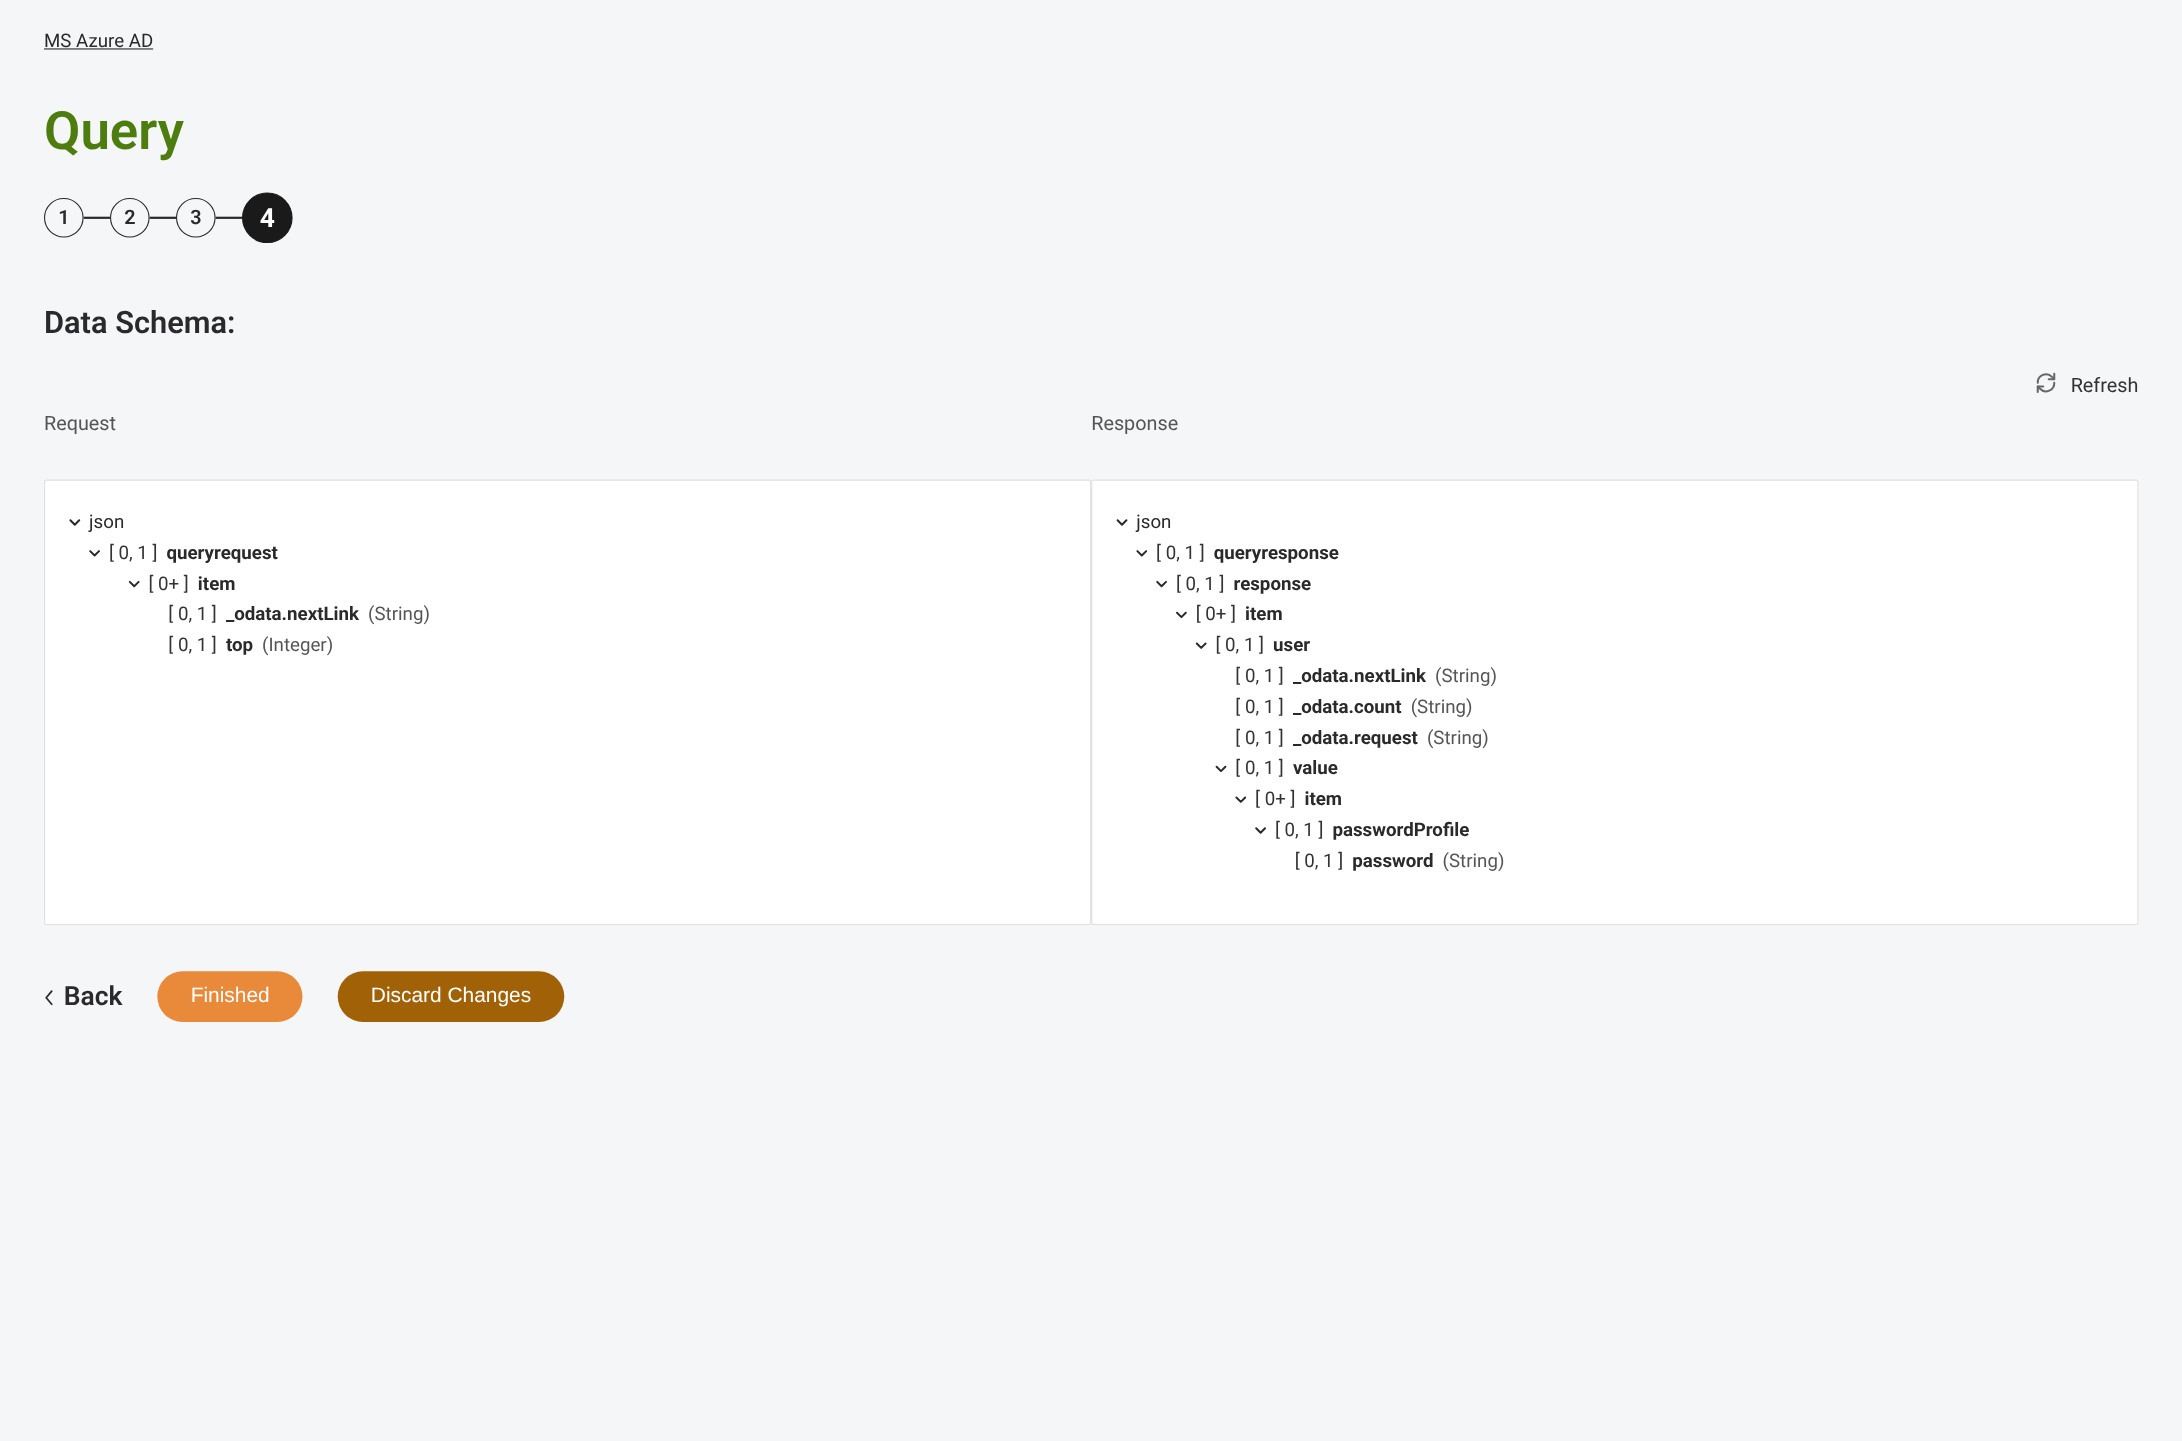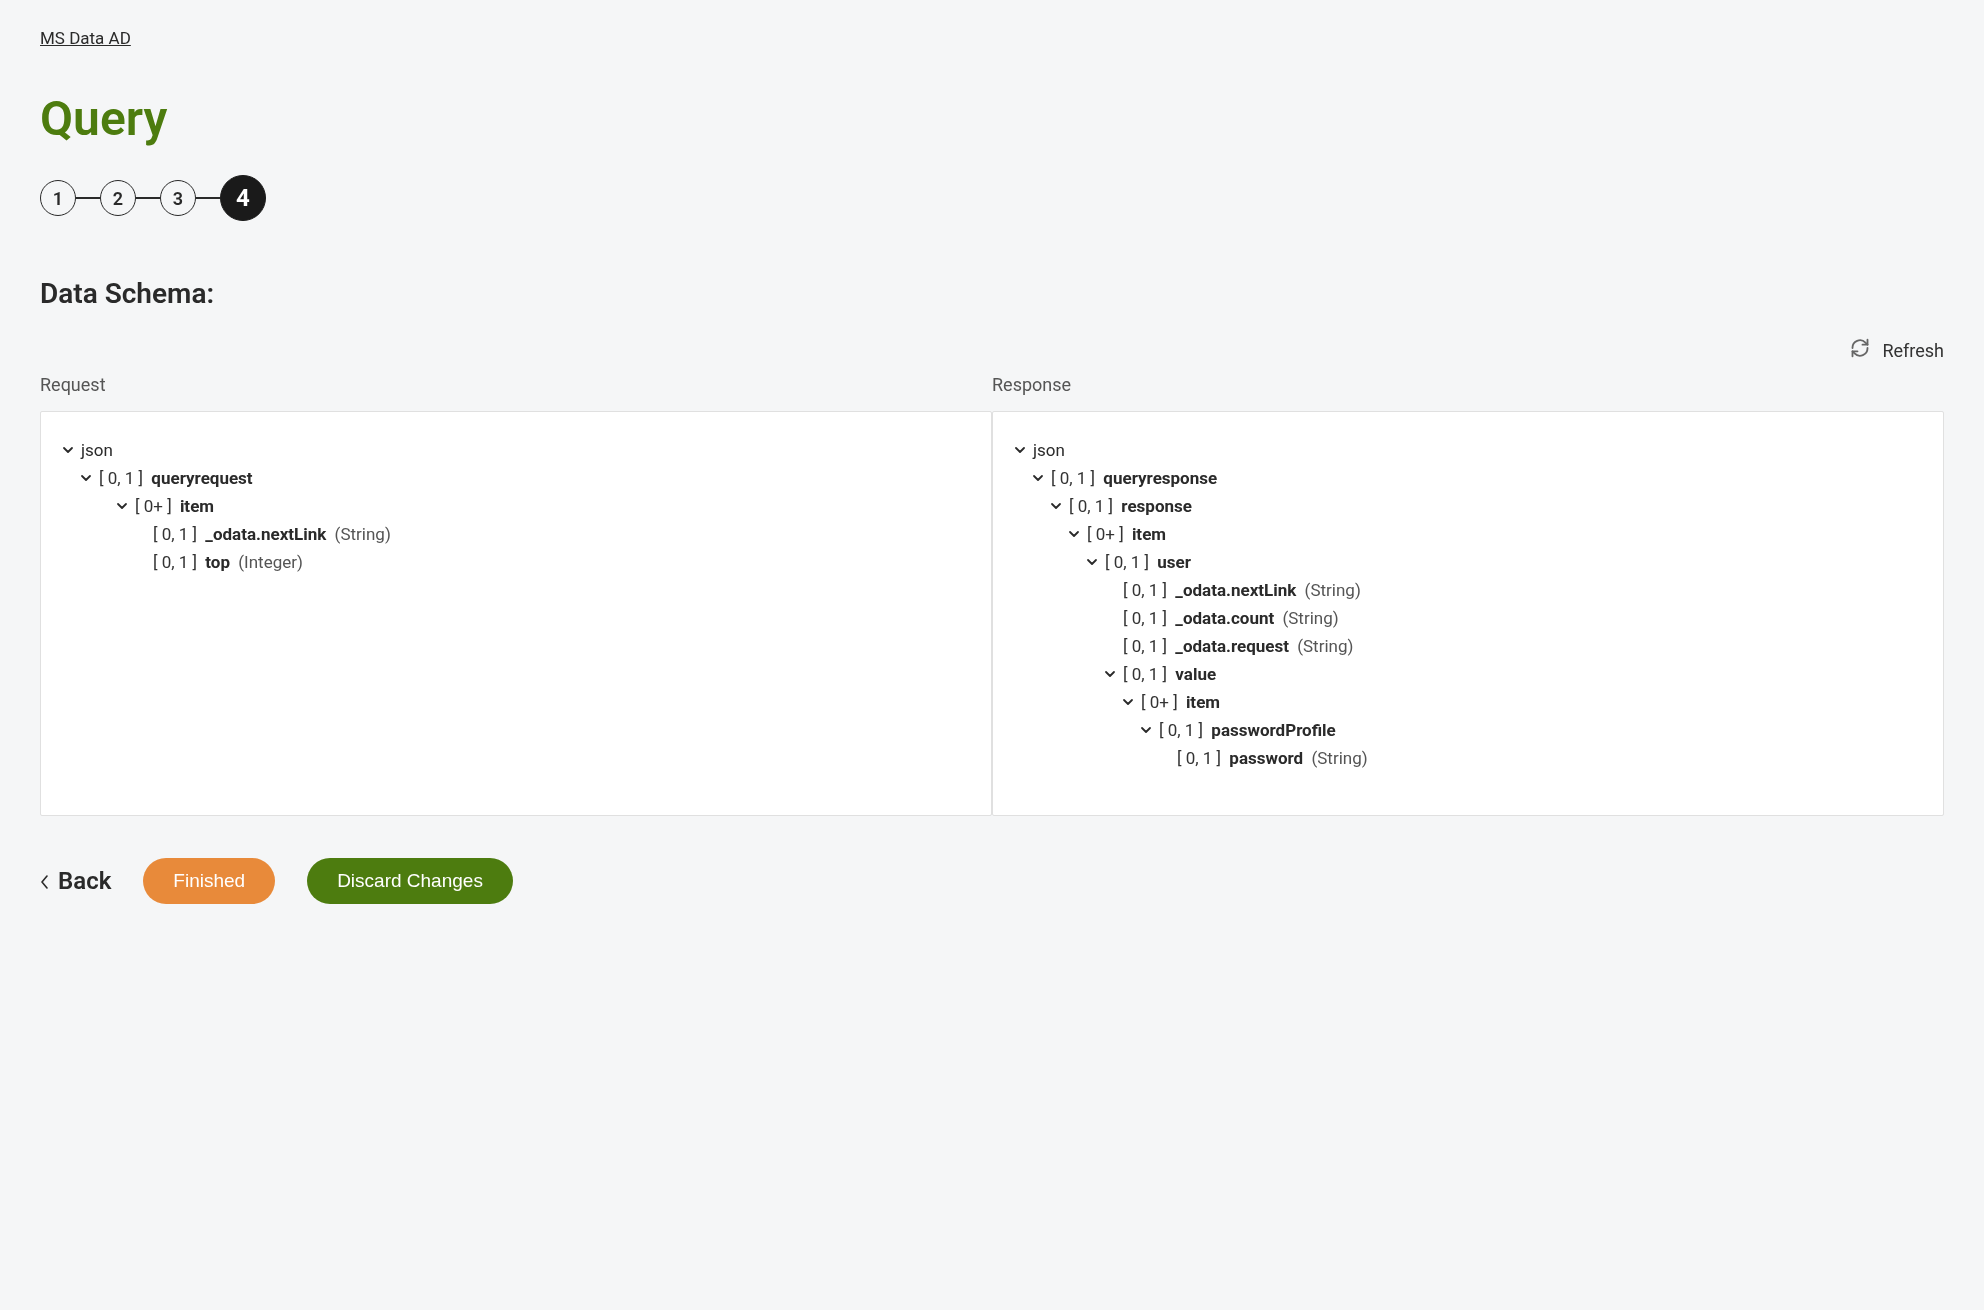--- a/index.html
+++ b/index.html
@@ -85,20 +85,21 @@
       margin-bottom: 16px;
     }
     .schema-panel {
       background: #fff;
       border: 1px solid #e0e0e0;
       border-radius: 2px;
       padding: 24px 20px;
       min-height: 405px;
       font-size: 17px;
       color: #2a2a2a;
+      margin-top: 24px;
     }
     .tree-node {
       display: flex;
       align-items: center;
       gap: 6px;
       padding: 4px 0;
       cursor: pointer;
     }
     .chev {
       width: 14px;
@@ -132,29 +133,29 @@
     .btn {
       border: none;
       border-radius: 24px;
       padding: 12px 30px;
       font-size: 19px;
       font-weight: 500;
       cursor: pointer;
       color: #fff;
     }
     .btn-primary { background: #e88a3a; }
-    .btn-secondary { background: #4d7c0f; }
+    .btn-secondary { background: #a16207; }
   </style>
 </head>
 <body>
 
 
 
 
-<a href="#" class="breadcrumb-link">MS Data AD</a>
+<a href="#" class="breadcrumb-link">MS Azure AD</a>
 
 
 <h1 class="page-title">Query</h1>
 
 
 <div class="stepper" id="stepper">
     <div class="step-circle">1</div>
     <div class="step-line"></div>
     <div class="step-circle">2</div>
     <div class="step-line"></div>

